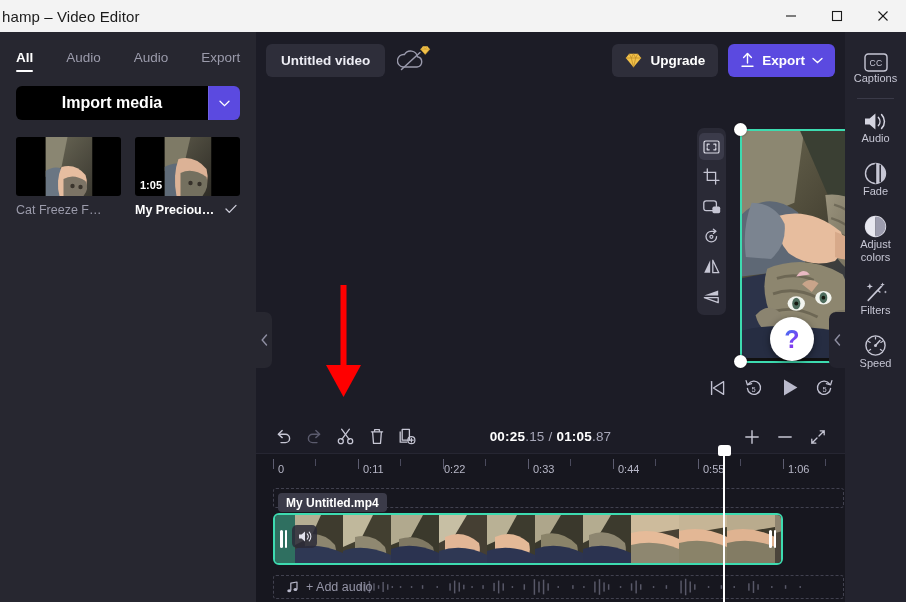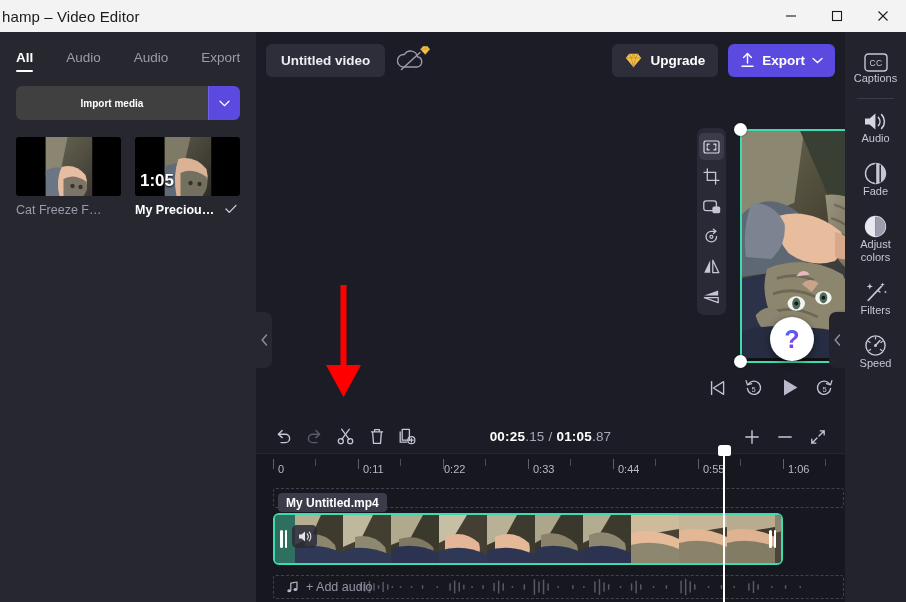--- a/index.html
+++ b/index.html
@@ -41,40 +41,40 @@
   }
   .tab.active { color:#fff; font-weight:bold; }
   .tab.active::after {
     content:""; position:absolute; left:0; right:0; bottom:0; height:2.5px;
     background:#fff; border-radius:2px;
   }
   .importrow {
     margin:14px 16px 0 16px; display:flex; height:34px; border-radius:6px; overflow:hidden;
   }
   .import-btn {
-    flex:1; background:#404040; color:#fff; font-weight:bold; font-size:10px;
+    flex:1; background:#000000; color:#fff; font-weight:bold; font-size:16px;
     display:flex; align-items:center; justify-content:center;
   }
   .import-caret {
     width:32px; background:#5b4ae0; color:#fff;
     display:flex; align-items:center; justify-content:center;
     border-left:1px solid #6f60e6;
   }
   .medialist { display:flex; gap:14px; padding:17px 16px 0 16px; }
   .mediaitem { width:105px; }
   .thumb {
     width:105px; height:59px; border-radius:3px; background:#000;
     position:relative; overflow:hidden;
   }
   .thumb .strip {
     position:absolute; left:50%; top:0; transform:translateX(-50%);
     width:47px; height:59px;
   }
   .thumb .dur {
-    position:absolute; left:5px; bottom:5px; color:#fff; font-size:17px; font-weight:bold;
+    position:absolute; left:5px; bottom:5px; color:#fff; font-size:11px; font-weight:bold;
     text-shadow:0 1px 2px #000;
   }
   .medialabelrow { display:flex; align-items:center; gap:4px; margin-top:7px; }
   .medialabel {
     font-size:12.5px; color:#9b9bab; white-space:nowrap; overflow:hidden;
     text-overflow:ellipsis; max-width:86px;
   }
   .medialabel.sel { color:#fff; font-weight:bold; }
   .checkmark { color:#cfcfdc; font-size:12px; }
 

